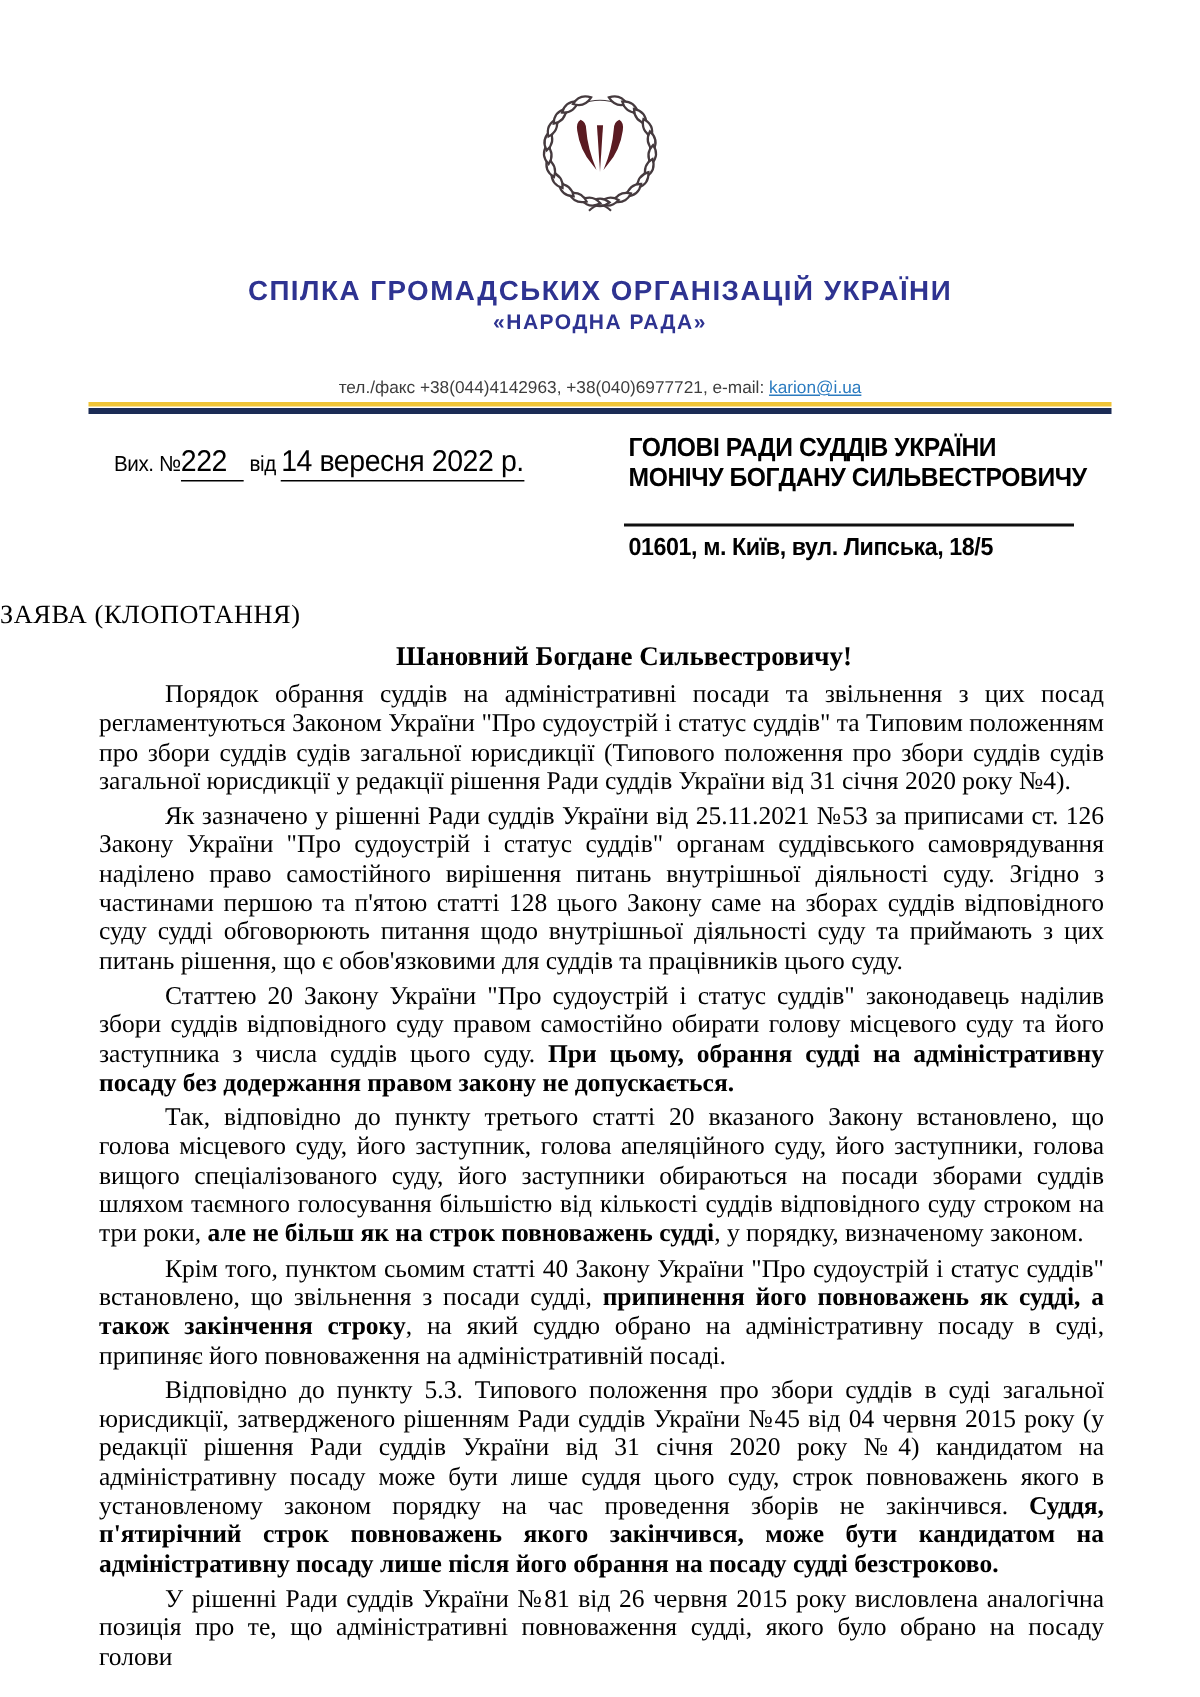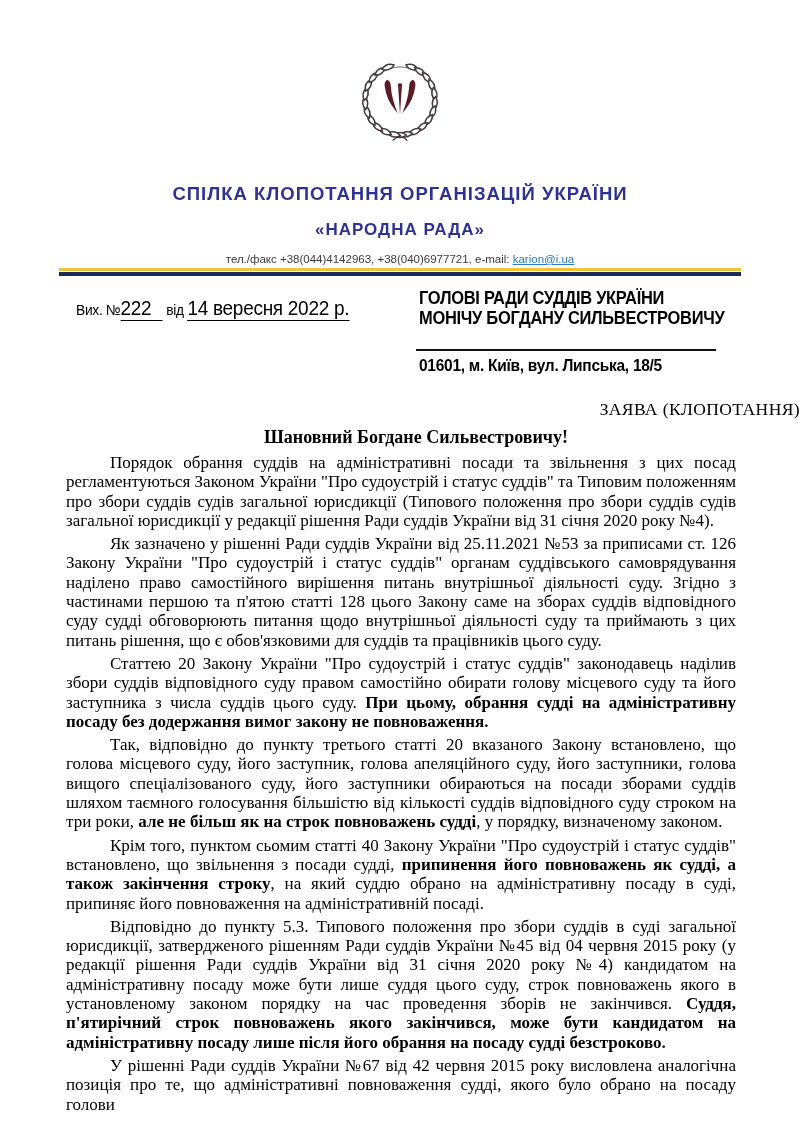--- a/index.html
+++ b/index.html
@@ -23,21 +23,21 @@
     overflow:hidden;
   }
   
   .logo{position:absolute;top:52px;left:50%;transform:translateX(-50%);}
   .org-name{
     position:absolute;left:0;width:100%;text-align:center;
     font-family:"Liberation Sans", sans-serif;
     color:var(--brand);font-weight:bold;letter-spacing:1px;
   }
   .org-name.l1{top:183px;font-size:18.5px;}
-  .org-name.l2{top:220px;font-size:17px;}
+  .org-name.l2{top:206px;font-size:14px;}
   .contact{
     position:absolute;left:0;width:100%;text-align:center;
     font-family:"Liberation Sans", sans-serif;
     color:var(--contact);font-size:11.5px;line-height:14px;
   }
   .contact.c1{top:238px;}
   .contact.c2{top:252px;}
   .contact a{color:var(--link);text-decoration:underline;}
   .divider{position:absolute;top:268px;left:59px;right:59px;}
   .divider .y{height:3px;background:var(--divider-yellow);}
@@ -63,21 +63,21 @@
     border-top:2px solid #101010;
   }
   .recipient-address{
     position:absolute;top:356px;left:419px;
     font-size:16.5px;font-weight:700;white-space:nowrap;
     transform:scaleX(0.94);transform-origin:0 0;
   }
 
   
   .doc-title{
-    position:absolute;top:399px;left:0;width:100%;text-align:right;
+    position:absolute;top:399px;left:0;width:100%;text-align:left;
     font-size:17.5px;letter-spacing:0.4px;
   }
   .salutation{
     position:absolute;top:427px;left:0;width:100%;text-align:center;
     font-size:18px;font-weight:bold;margin-left:16px;
   }
   .body-text{
     position:absolute;top:449px;left:62px;width:678px;
     font-size:17px;line-height:19.3px;text-align:justify;
   }
@@ -122,21 +122,21 @@
         <path d="M42,96 Q50,88 58,96" fill="none" stroke="#453a3e" stroke-width="1.4"></path>
       </g>
       <g fill="var(--trident)">
         <path d="M36,30 Q32.5,32 33.5,38 Q35.5,52 44,62 L47.5,66.5 Q41,51 40,37 Q40,31.5 36,30 Z"></path>
         <path d="M64,30 Q67.5,32 66.5,38 Q64.5,52 56,62 L52.5,66.5 Q59,51 60,37 Q60,31.5 64,30 Z"></path>
         <path d="M47.8,34 L52.2,34 L50,68 Z"></path>
       </g>
     </svg>
   </div>
 
-  <div class="org-name l1">СПІЛКА КЛОПОТАННЯ ОРГАНІЗАЦІЙ УКРАЇНИ</div>
+  <div class="org-name l1">СПІЛКА ГРОМАДСЬКИХ ОРГАНІЗАЦІЙ УКРАЇНИ</div>
   <div class="org-name l2">«НАРОДНА РАДА»</div>
 
   <div class="contact c2">
     <span>тел./факс +38(044)4142963, +38(040)6977721, e-mail: </span><a href="#">karion@i.ua</a>
   </div>
 
   <div class="divider">
     <div class="y"></div>
     <div class="n"></div>
   </div>
@@ -151,20 +151,20 @@
   </div>
   <div class="recipient-rule"></div>
   <div class="recipient-address cond">01601, м. Київ, вул. Липська, 18/5</div>
 
   <div class="doc-title">ЗАЯВА (КЛОПОТАННЯ)</div>
   <div class="salutation">Шановний Богдане Сильвестровичу!</div>
 
   <div class="body-text">
       <p><span>Порядок обрання суддів на адміністративні посади та звільнення з цих посад регламентуються Законом України "Про судоустрій і статус суддів" та Типовим положенням про збори суддів судів загальної юрисдикції (Типового положення про збори суддів судів загальної юрисдикції у редакції рішення Ради суддів України від 31 січня 2020 року №4).</span></p>
       <p><span>Як зазначено у рішенні Ради суддів України від 25.11.2021 №53 за приписами ст. 126 Закону України "Про судоустрій і статус суддів" органам суддівського самоврядування наділено право самостійного вирішення питань внутрішньої діяльності суду. Згідно з частинами першою та п'ятою статті 128 цього Закону саме на зборах суддів відповідного суду судді обговорюють питання щодо внутрішньої діяльності суду та приймають з цих питань рішення, що є обов'язковими для суддів та працівників цього суду.</span></p>
-      <p><span>Статтею 20 Закону України "Про судоустрій і статус суддів" законодавець наділив збори суддів відповідного суду правом самостійно обирати голову місцевого суду та його заступника з числа суддів цього суду. </span><b>При цьому, обрання судді на адміністративну посаду без додержання вимог закону не повноваження.</b></p>
+      <p><span>Статтею 20 Закону України "Про судоустрій і статус суддів" законодавець наділив збори суддів відповідного суду правом самостійно обирати голову місцевого суду та його заступника з числа суддів цього суду. </span><b>При цьому, обрання судді на адміністративну посаду без додержання правом закону не допускається.</b></p>
       <p><span>Так, відповідно до пункту третього статті 20 вказаного Закону встановлено, що голова місцевого суду, його заступник, голова апеляційного суду, його заступники, голова вищого спеціалізованого суду, його заступники обираються на посади зборами суддів шляхом таємного голосування більшістю від кількості суддів відповідного суду строком на три роки, </span><b>але не більш як на строк повноважень судді</b><span>, у порядку, визначеному законом.</span></p>
       <p><span>Крім того, пунктом сьомим статті 40 Закону України "Про судоустрій і статус суддів" встановлено, що звільнення з посади судді, </span><b>припинення його повноважень як судді, а також закінчення строку</b><span>, на який суддю обрано на адміністративну посаду в суді, припиняє його повноваження на адміністративній посаді.</span></p>
       <p><span>Відповідно до пункту 5.3. Типового положення про збори суддів в суді загальної юрисдикції, затвердженого рішенням Ради суддів України №45 від 04 червня 2015 року (у редакції рішення Ради суддів України від 31 січня 2020 року №4) кандидатом на адміністративну посаду може бути лише суддя цього суду, строк повноважень якого в установленому законом порядку на час проведення зборів не закінчився. </span><b>Суддя, п'ятирічний строк повноважень якого закінчився, може бути кандидатом на адміністративну посаду лише після його обрання на посаду судді безстроково.</b></p>
-      <p><span>У рішенні Ради суддів України №67 від 42 червня 2015 року висловлена аналогічна позиція про те, що адміністративні повноваження судді, якого було обрано на посаду голови</span></p>
+      <p><span>У рішенні Ради суддів України №81 від 26 червня 2015 року висловлена аналогічна позиція про те, що адміністративні повноваження судді, якого було обрано на посаду голови</span></p>
     </div>
 
 </div>
 
 </body></html>

